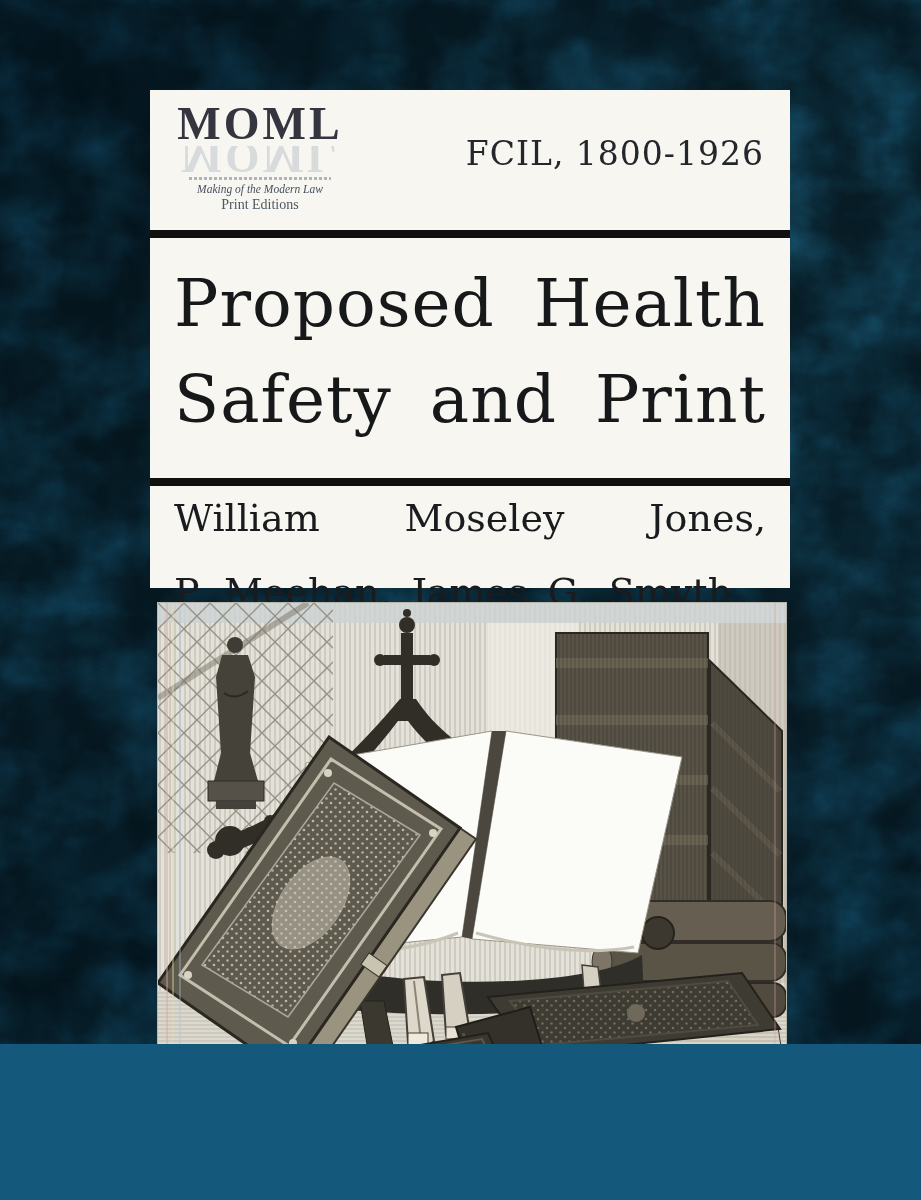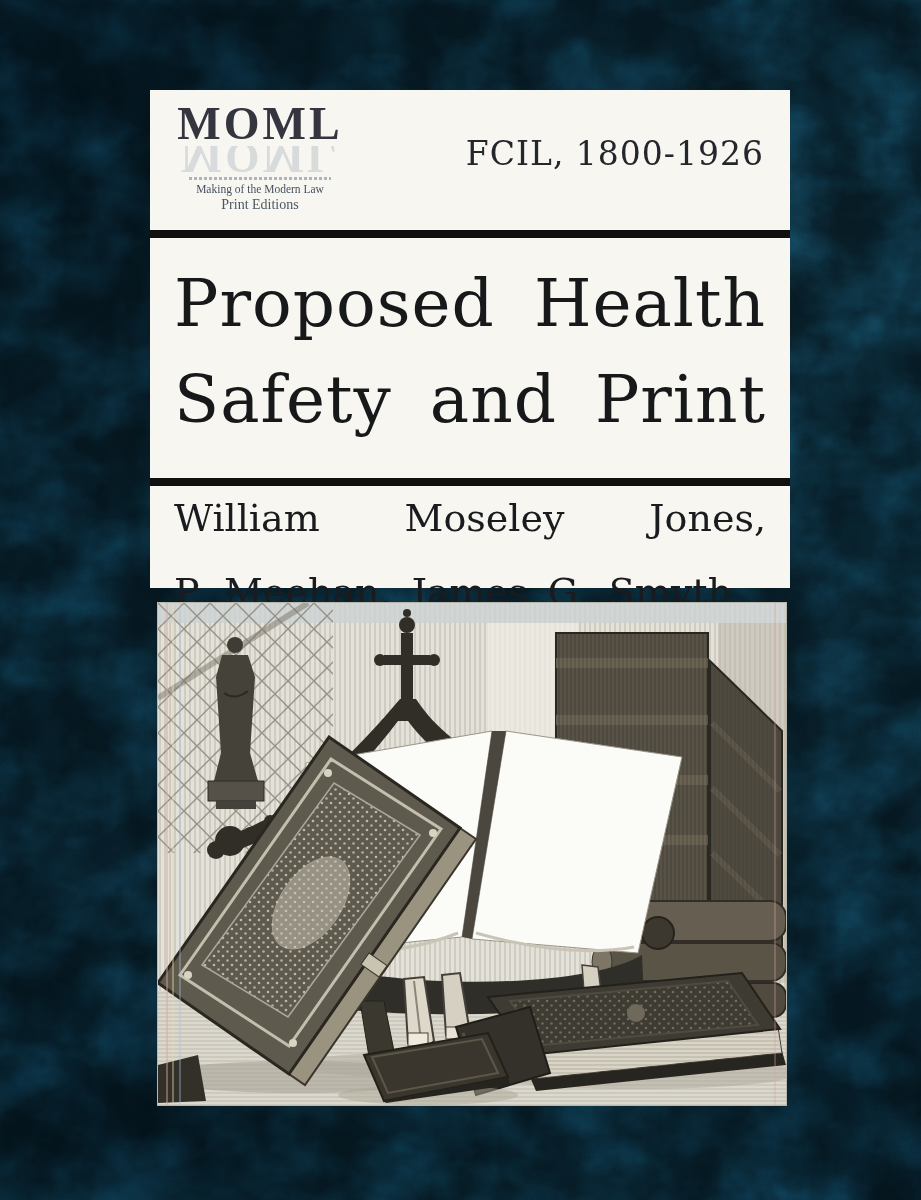--- a/index.html
+++ b/index.html
@@ -1,16 +1,16 @@
 <!DOCTYPE html>
 <html><head>
 <meta charset="utf-8">
 <style>
   html,body{margin:0;padding:0;background:#14587c;}
-  .page{position:relative;width:921px;height:1200px;overflow:hidden;
+  .page{position:relative;width:921px;height:1044px;overflow:hidden;
     background:
       radial-gradient(620px 420px at 76% 22%, rgba(52,150,193,.40), rgba(52,150,193,0) 62%),
       radial-gradient(540px 520px at 88% 58%, rgba(44,140,184,.35), rgba(44,140,184,0) 60%),
       radial-gradient(700px 340px at 18% 92%, rgba(9,58,88,.42), rgba(9,58,88,0) 70%),
       radial-gradient(520px 320px at 8% 8%, rgba(10,54,82,.45), rgba(10,54,82,0) 65%),
       linear-gradient(118deg,#175e81 0%,#1d7097 42%,#207ca6 68%,#18648a 100%);
     font-family:"DejaVu Serif",serif;}
   .bg-texture{position:absolute;left:0;top:0;z-index:0;display:block;}
   .cover{position:absolute;left:150px;top:90px;width:640px;z-index:2;}
   .block{background:#f7f6f1;position:relative;}
@@ -20,21 +20,21 @@
   .author-block{height:102px;box-sizing:border-box;padding:8px 24px 12px;}
   
   .logo{position:absolute;left:22px;top:12px;width:176px;text-align:center;}
   .moml{font-family:"Liberation Serif",serif;font-weight:bold;font-size:46px;line-height:44px;
     letter-spacing:3px;color:#35353f;}
   .moml-refl{font-family:"Liberation Serif",serif;font-weight:bold;font-size:44px;line-height:30px;
     letter-spacing:3px;color:#6a8093;opacity:.22;transform:scaleY(-1);height:26px;overflow:hidden;
     filter:blur(.6px);}
   .microline{width:142px;height:3px;margin:5px auto 3px;opacity:.75;
     background:repeating-linear-gradient(90deg,#96a0a8 0 3px,rgba(0,0,0,0) 3px 5px);}
-  .tagline{font-family:"Liberation Serif",serif;font-size:11.5px;color:#46525e;line-height:13px;}
+  .tagline{font-family:"Liberation Serif",serif;font-size:11.5px;color:#46525e;line-height:13px;font-style:italic;}
   .subline{font-family:"Liberation Serif",serif;font-size:14px;color:#4c5863;line-height:13px;margin-top:2px;}
   .series{position:absolute;right:26px;top:44px;font-size:33px;letter-spacing:1px;color:#23262b;}
   
   .title-line{display:flex;justify-content:space-between;font-size:66px;line-height:96px;
     color:#17181a;letter-spacing:1px;white-space:nowrap;}
   
   .author-line{display:flex;justify-content:space-between;font-size:38px;line-height:49px;
     color:#1a1b1e;white-space:nowrap;}
   .author-line2{font-size:38px;line-height:49px;color:#1a1b1e;word-spacing:8px;white-space:nowrap;margin-top:25px;}
   

